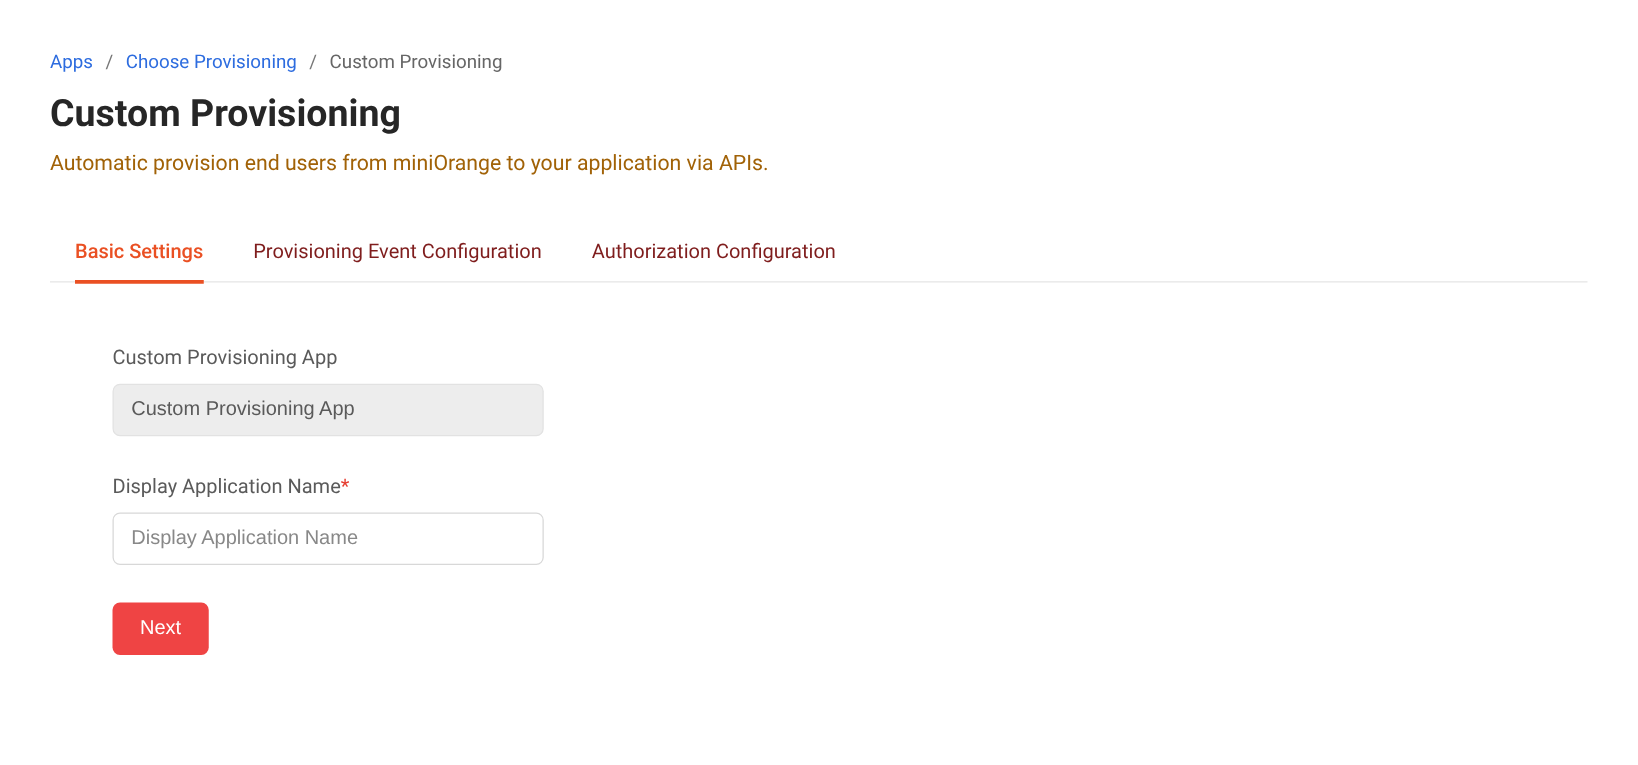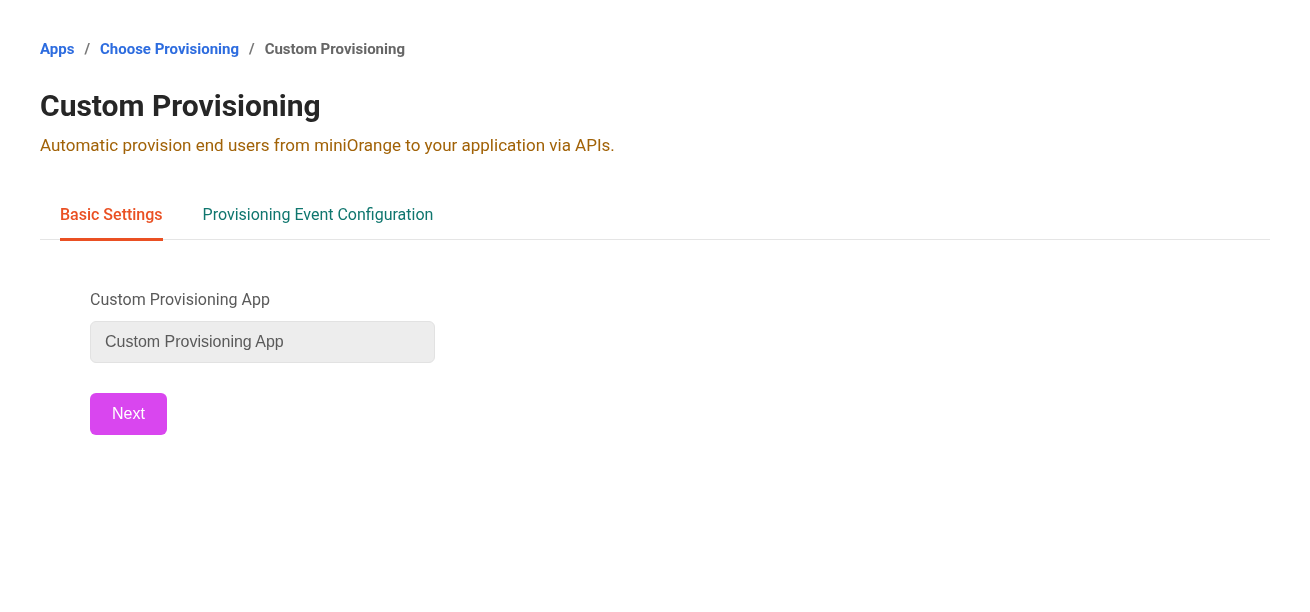--- a/index.html
+++ b/index.html
@@ -13,22 +13,21 @@
       color: #2d2d2d;
       width: 1310px;
       height: 612px;
       padding: 40px 40px 0 40px;
     }
     .breadcrumb {
       display: flex;
       align-items: center;
       gap: 10px;
       font-size: 15px;
-      margin-bottom: 30px;
-      font-weight: bold;
+      margin-bottom: 16px;
     }
     .breadcrumb a {
       color: #2d6cdf;
       text-decoration: none;
       cursor: pointer;
     }
     .breadcrumb .sep {
       color: #777;
     }
     .breadcrumb .current {
@@ -48,21 +47,21 @@
     .tabs {
       display: flex;
       border-bottom: 1px solid #e5e5e5;
       margin-bottom: 50px;
       padding-left: 20px;
       gap: 40px;
     }
     .tab {
       padding: 10px 0 14px 0;
       font-size: 16px;
-      color: #0f766e;
+      color: #7f1d1d;
       cursor: pointer;
       border-bottom: 3px solid transparent;
       margin-bottom: -2px;
     }
     .tab.active {
       color: #ea5023;
       border-bottom: 3px solid #ea5023;
       font-weight: 500;
     }
     .form-section {
@@ -91,21 +90,21 @@
     }
     .form-input.disabled {
       background: #ededed;
       color: #5a5a5a;
       border: 1px solid #e2e2e2;
     }
     .form-input::placeholder {
       color: #888;
     }
     .btn-next {
-      background: #d946ef;
+      background: #ef4444;
       color: #ffffff;
       border: none;
       padding: 12px 22px;
       font-size: 16px;
       border-radius: 6px;
       cursor: pointer;
       font-weight: 500;
     }
   </style>
 </head>
@@ -118,23 +117,30 @@
   <span class="sep">/</span>
   <span class="current">Custom Provisioning</span>
 </nav>
 
 <h1 class="page-title">Custom Provisioning</h1>
 <p class="page-subtitle">Automatic provision end users from miniOrange to your application via APIs.</p>
 
 <div class="tabs">
   <div class="tab active">Basic Settings</div>
   <div class="tab">Provisioning Event Configuration</div>
+  <div class="tab">Authorization Configuration</div>
 </div>
 
 <div class="form-section">
   <div class="form-group">
     <label class="form-label">Custom Provisioning App</label>
     <input type="text" class="form-input disabled" disabled="" value="Custom Provisioning App" style="">
   </div>
 
+  <div class="form-group">
+    <label class="form-label">
+      <span>Display Application Name</span><span class="required">*</span>
+    </label>
+    <input type="text" class="form-input" placeholder="Display Application Name" style="">
+  </div>
 
   <button class="btn-next">Next</button>
 </div>
 
 </body></html>

